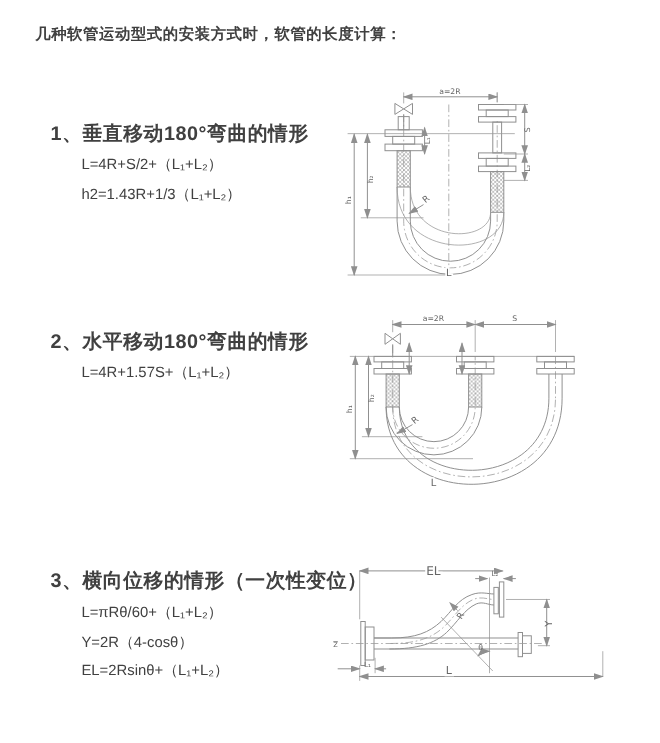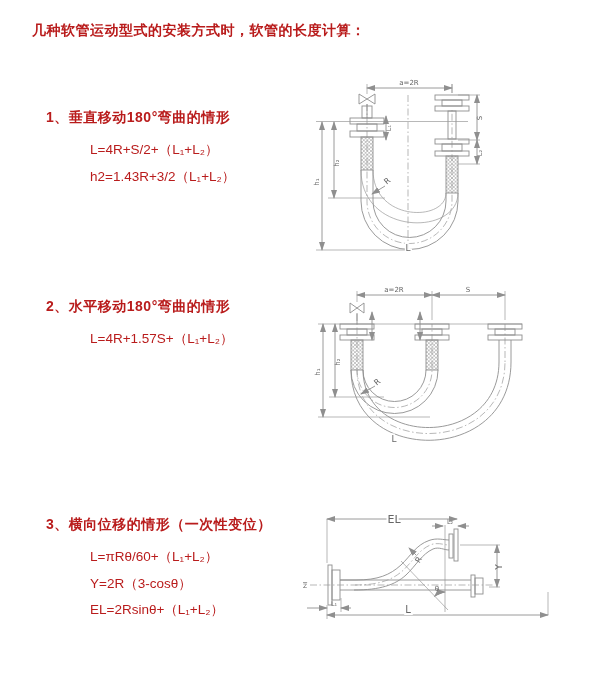--- a/index.html
+++ b/index.html
@@ -1,27 +1,27 @@
 <!DOCTYPE html>
 <html><head>
 <meta charset="utf-8">
 <style>
   html,body{margin:0;padding:0;background:#ffffff;}
   #page{
     position:relative;width:600px;height:675px;background:#ffffff;overflow:hidden;
-    font-family:"Liberation Sans","DejaVu Sans",sans-serif;color:#b91c1c;
+    font-family:"Liberation Sans","DejaVu Sans",sans-serif;color:#404040;
   }
   .title{
     position:absolute;left:32px;top:22px;font-size:14px;font-weight:bold;
     letter-spacing:0.5px;white-space:nowrap;
   }
   .sec{position:absolute;left:46px;width:300px;}
-  .sec .heading{font-size:14px;font-weight:bold;letter-spacing:0.5px;white-space:nowrap;}
+  .sec .heading{font-size:18px;font-weight:bold;letter-spacing:0.5px;white-space:nowrap;}
   .sec .formulas{position:absolute;left:28px;}
-  .sec .formula{font-size:13.5px;line-height:26.5px;white-space:nowrap;font-weight:500;margin-left:16px;}
+  .sec .formula{font-size:13.5px;line-height:26.5px;white-space:nowrap;font-weight:500;}
   #sec1{top:109px}#sec1 .formulas{top:28px}
   #sec2{top:298px}#sec2 .formulas{top:28px}
   #sec3{top:516px}#sec3 .formulas{top:28px}
   .diag{position:absolute;}
   #d1{left:308px;top:70px;}
   #d2{left:310px;top:282px;}
   #d3{left:298px;top:498px;}
   svg{display:block;}
   svg text{font-family:"DejaVu Sans","Liberation Sans",sans-serif;fill:#666;}
   .ln{stroke:#8f8f8f;stroke-width:0.9;fill:none;}
@@ -33,36 +33,36 @@
 <body>
 
 <div id="page">
 
   <div class="title">几种软管运动型式的安装方式时，软管的长度计算：</div>
 
   <div class="sec" id="sec1">
     <div class="heading">1、垂直移动180°弯曲的情形</div>
     <div class="formulas">
       <div class="formula">L=4R+S/2+（L₁+L₂）</div>
-      <div class="formula">h2=1.43R+3/2（L₁+L₂）</div>
+      <div class="formula">h2=1.43R+1/3（L₁+L₂）</div>
     </div>
   </div>
 
   <div class="sec" id="sec2">
     <div class="heading">2、水平移动180°弯曲的情形</div>
     <div class="formulas">
       <div class="formula">L=4R+1.57S+（L₁+L₂）</div>
     </div>
   </div>
 
   <div class="sec" id="sec3">
     <div class="heading">3、横向位移的情形（一次性变位）</div>
     <div class="formulas">
       <div class="formula">L=πRθ/60+（L₁+L₂）</div>
-      <div class="formula">Y=2R（3-cosθ）</div>
+      <div class="formula">Y=2R（4-cosθ）</div>
       <div class="formula">EL=2Rsinθ+（L₁+L₂）</div>
     </div>
   </div>
 
   <svg id="d1" class="diag" width="245" height="190" viewBox="0 0 245 190">
     <defs>
       <marker id="ar1" markerWidth="9" markerHeight="8" refX="8" refY="3" orient="auto" markerUnits="userSpaceOnUse">
         <path d="M0,0 L9,3 L0,6 z" fill="#8f8f8f"></path>
       </marker>
       <marker id="ar1s" markerWidth="9" markerHeight="8" refX="8" refY="3" orient="auto-start-reverse" markerUnits="userSpaceOnUse">

